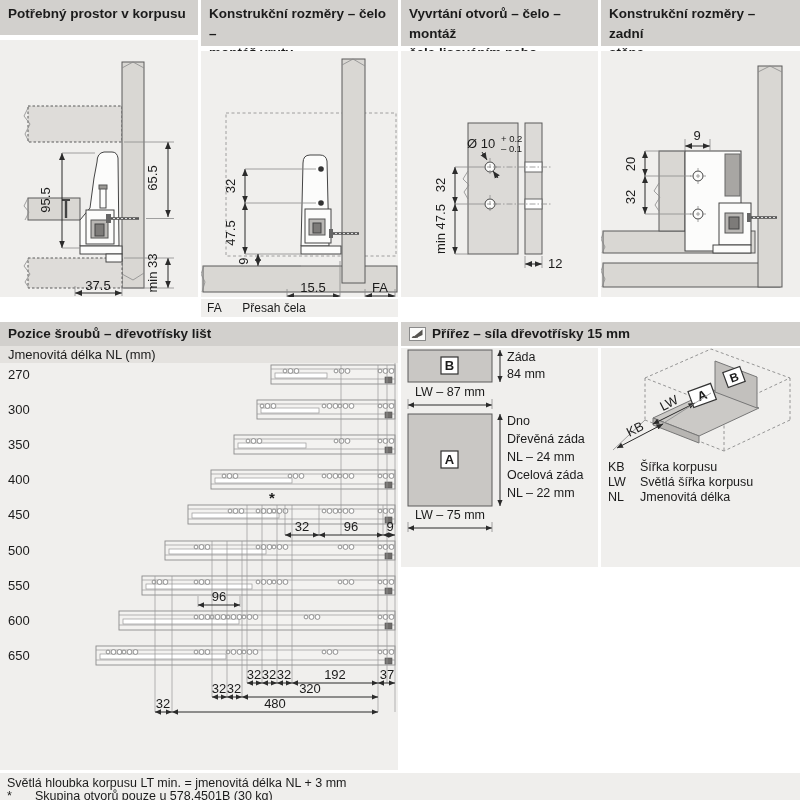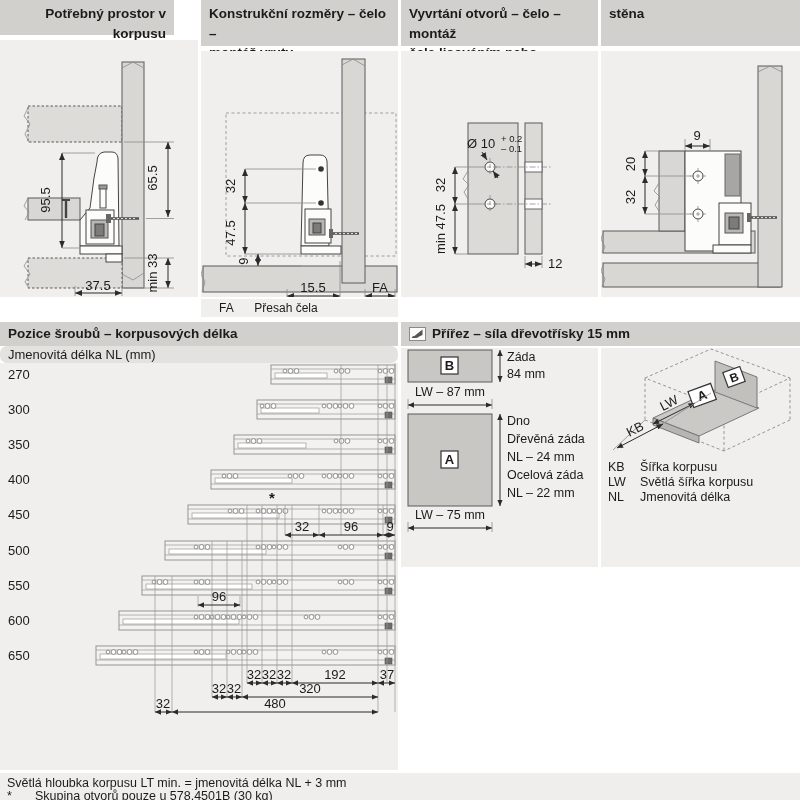--- a/index.html
+++ b/index.html
@@ -2,21 +2,21 @@
 <html><head>
 <meta charset="utf-8">
 <style>
   html,body{margin:0;padding:0;background:#fff;}
   .page{position:relative;width:800px;height:800px;background:#ffffff;
         font-family:"Liberation Sans",sans-serif;color:#1b1b1b;overflow:hidden;}
   .hdr{position:absolute;background:#d2d0cd;font-weight:700;font-size:13.5px;
        line-height:1.45;padding:4px 8px;box-sizing:border-box;}
   .body-panel{position:absolute;background:#f0efed;}
   .subbar{position:absolute;background:#e4e2df;font-size:13px;padding:1px 8px;box-sizing:border-box;}
-  .fnbar{position:absolute;background:#f0efed;font-size:12px;padding:2px 18px;box-sizing:border-box;}
+  .fnbar{position:absolute;background:#f0efed;font-size:12px;padding:2px 6px;box-sizing:border-box;}
   .fnbar .k{display:inline-block;width:32px;}
   .draw{position:absolute;}
   .footer{position:absolute;background:#efeeec;font-size:12.5px;}
   .footer .l1{position:absolute;left:7px;top:3px;}
   .footer .star{position:absolute;left:7px;top:16px;}
   .footer .l2{position:absolute;left:35px;top:16px;}
   .hdr2{display:flex;align-items:center;gap:6px;}
   svg text{font-family:"Liberation Sans",sans-serif;fill:#1b1b1b;}
   .dim{stroke:#2b2b2b;stroke-width:1;fill:none;}
   .thin{stroke:#8a8a8a;stroke-width:0.8;fill:none;}
@@ -31,32 +31,33 @@
   .rail-block{fill:#6f6d6b;stroke:#555;stroke-width:0.6;}
   .refline{stroke:#9a9a9a;stroke-width:0.7;}
   .iso-dash{stroke:#8a8a8a;stroke-width:0.9;fill:none;stroke-dasharray:3,2.5;}
   .lg{font-size:12.5px;}
 </style>
 </head>
 <body>
 
 <div class="page">
 
-  <div class="hdr" style="left:0;top:3;width:174px;height:35px;text-align:right;">
+  <div class="hdr" style="left:0;top:3;width:198px;height:35px;">
     <span>Potřebný prostor v korpusu</span>
   </div>
   <div class="hdr" style="left:401px;top:3;width:197px;height:46px;">
     <div>Vyvrtání otvorů – čelo – montáž</div>
       <div>čela lisováním nebo INSERTA</div>
   </div>
   <div class="hdr" style="left:201px;top:3;width:197px;height:46px;">
     <div>Konstrukční rozměry – čelo –</div>
       <div>montáž vruty</div>
   </div>
   <div class="hdr" style="left:601px;top:3;width:199px;height:46px;">
+    <div>Konstrukční rozměry – zadní</div>
       <div>stěna</div>
   </div>
 
   <div class="body-panel" style="left:0;top:40px;width:198px;height:257px;"></div>
   <div class="body-panel" style="left:201px;top:51px;width:197px;height:246px;"></div>
   <div class="body-panel" style="left:401px;top:51px;width:197px;height:246px;"></div>
   <div class="body-panel" style="left:601px;top:51px;width:199px;height:246px;"></div>
   <div class="fnbar" style="left:201px;top:299px;width:197px;height:18px;">
     <span class="k">FA</span>
     <span>Přesah čela</span>
@@ -302,23 +303,23 @@
     </g>
     <g>
       <line x1="44" y1="125" x2="44" y2="163" class="dim" marker-start="url(#b4)" marker-end="url(#a4)"></line>
       <line x1="44" y1="125" x2="90" y2="125" class="thin"></line>
       <line x1="44" y1="163" x2="90" y2="163" class="thin"></line>
       <text class="dimtxt" transform="rotate(-90 34 146)" x="34" y="146" text-anchor="middle">32</text>
     </g>
   </svg>
 
   <div class="hdr hdr2" style="left:0;top:322px;width:398px;height:24px;">
-    <span>Pozice šroubů – korpusových délka</span>
-  </div>
-  <div class="subbar" style="left:0;top:346px;width:398px;height:17px;border-radius:7px;">
+    <span>Pozice šroubů – dřevotřísky lišt</span>
+  </div>
+  <div class="subbar" style="left:0;top:346px;width:398px;height:17px;">
     <span>Jmenovitá délka NL (mm)</span>
   </div>
   <div class="body-panel" style="left:0;top:363px;width:398px;height:407px;"></div>
 
   <svg class="draw" style="left:0;top:363px;" width="398" height="407" viewBox="0 0 398 407">
     <defs>
       <marker id="a5" markerWidth="8" markerHeight="8" refX="6.5" refY="4" orient="auto" markerUnits="userSpaceOnUse">
           <path d="M0,1.2 L6.5,4 L0,6.8 Z" fill="#2b2b2b"></path>
         </marker>
       <marker id="b5" markerWidth="8" markerHeight="8" refX="0.5" refY="4" orient="auto" markerUnits="userSpaceOnUse">

